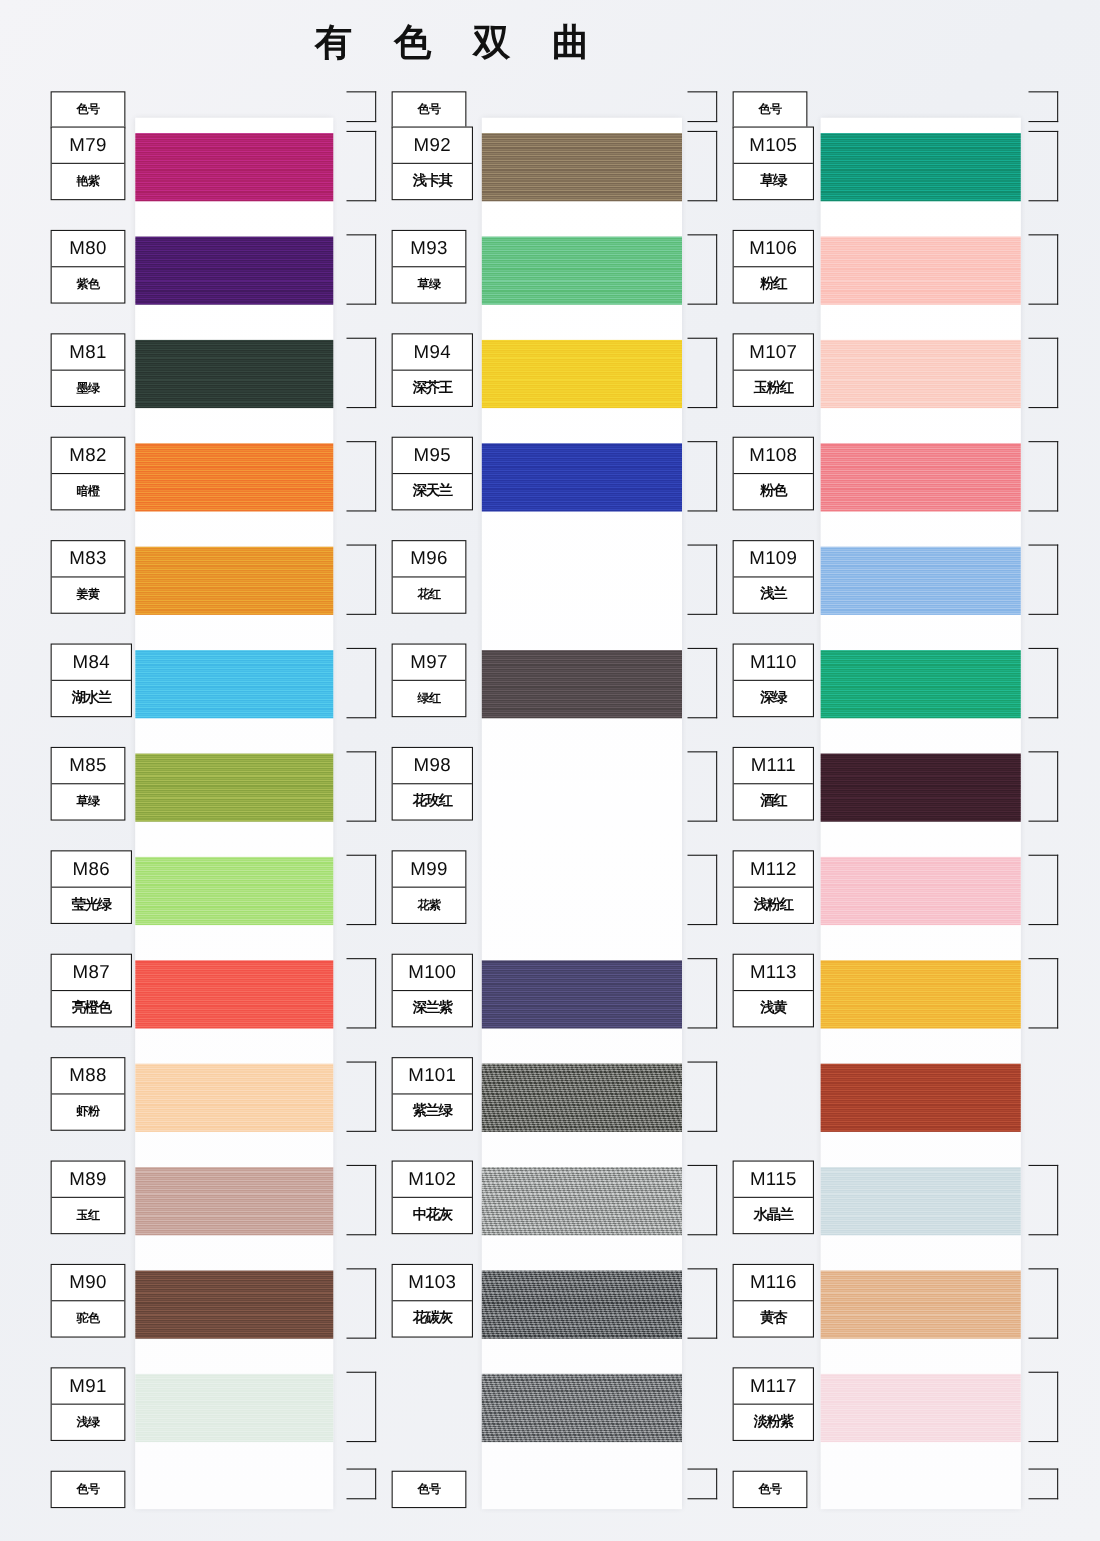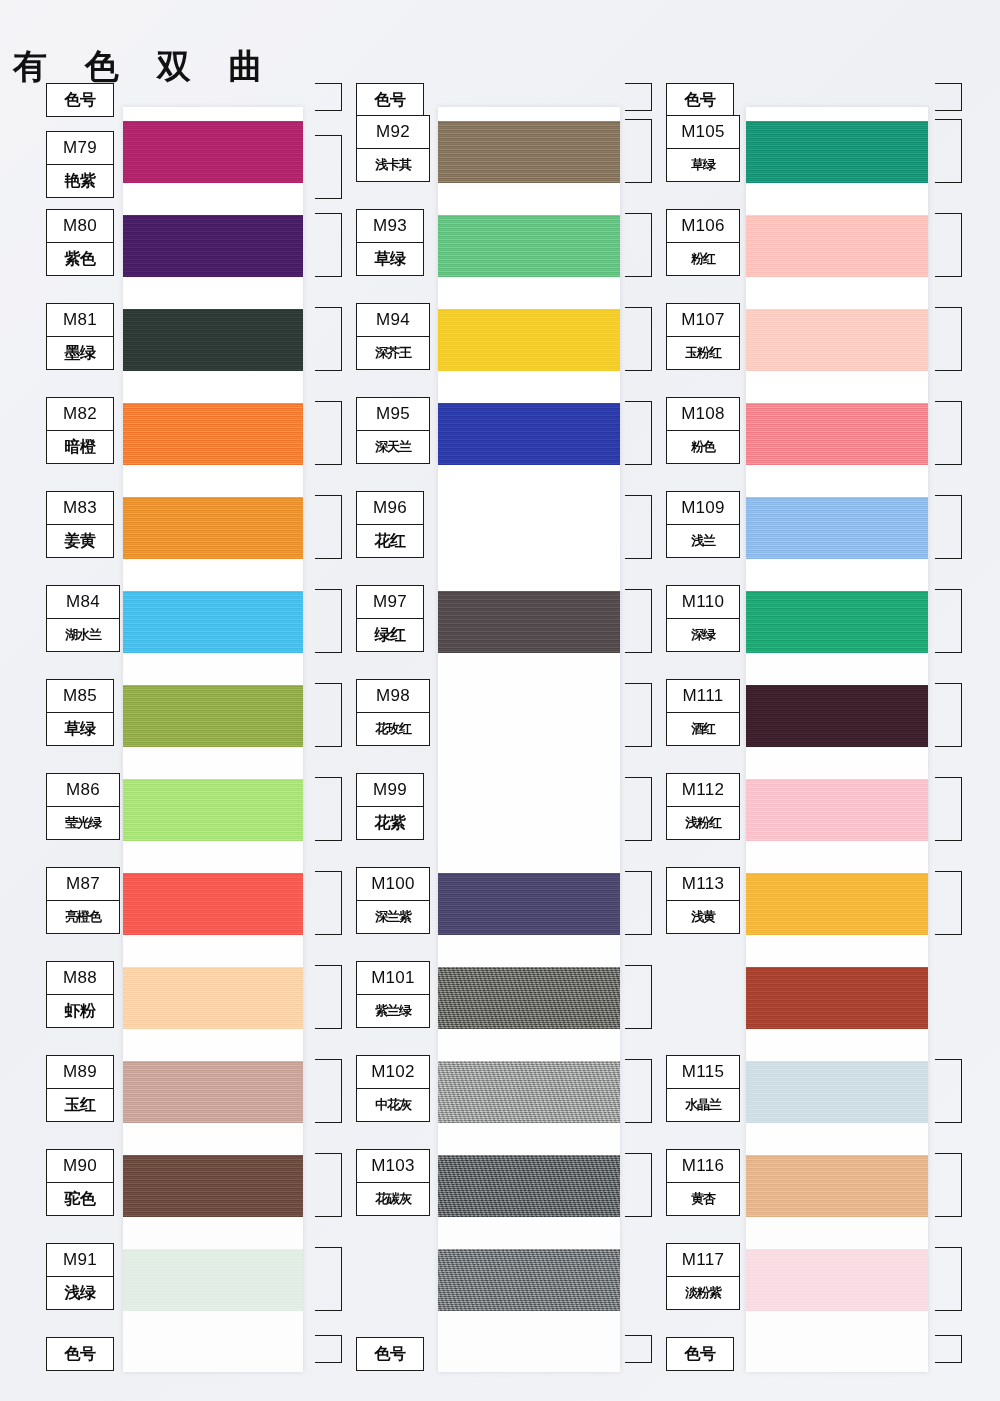--- a/index.html
+++ b/index.html
@@ -3,21 +3,22 @@
 <meta charset="utf-8">
 <style>
   html,body{margin:0;padding:0;}
   body{
     width:1000px;height:1401px;
     background:linear-gradient(135deg,#f4f4f7 0%,#eef0f4 40%,#f2f3f6 100%);
     font-family:"Liberation Sans","DejaVu Sans",sans-serif;
     overflow:hidden;position:relative;
   }
   #page-title{
-    position:absolute;top:44px;left:0;width:822px;
+    position:absolute;top:16px;left:0;width:822px;
+    text-align:center;
     font-family:"DejaVu Serif","Liberation Serif",serif;
     font-size:34px;font-weight:bold;color:#111;
     letter-spacing:13px;text-indent:13px;
   }
 
   .board{position:absolute;top:93px;left:0;width:1000px;height:1300px;}
 
   
   .column{position:absolute;top:0;width:310px;height:1285px;}
   .col0{left:38px;}
@@ -45,21 +46,21 @@
   .tab .cell{
     height:32px;line-height:32px;text-align:center;
     font-size:17px;color:#0d0d0d;
     border-bottom:1.4px solid #1b1b1b;
     white-space:nowrap;overflow:hidden;
   }
   .tab .cell:last-child{border-bottom:none;}
   .tab .code{font-family:"Liberation Sans",sans-serif;letter-spacing:.3px;}
   .tab .cname{
     font-family:"DejaVu Sans","Liberation Sans",sans-serif;
-    font-weight:bold;font-size:16px;letter-spacing:-0.5px;
+    font-weight:bold;font-size:11px;letter-spacing:-0.5px;
   }
   .tab.wide{width:74px;}
   .tab.wide .cname{font-size:13px;letter-spacing:-1.2px;}
   .tab.header .cell{font-weight:bold;font-family:"DejaVu Sans",sans-serif;}
 
   
   .notch{
     position:absolute;right:6px;top:8px;width:26px;height:62px;
     border:1.7px solid #1b1b1b;border-left:none;background:transparent;
   }
@@ -100,21 +101,21 @@
 <div class="board">
   <div class="column col0">
     <div class="card"></div>
   <div class="row" style="top: -14px;">
         <div class="tab header">
           <div class="cell cname">色号</div>
         </div>
         <div class="notch" style="top:4px;height:26px"></div>
       </div>
       <div class="swatch" style="top: 28px; background-color: rgb(179, 34, 112);"></div>
-      <div class="row" style="top: 34px;">
+      <div class="row" style="top: 18px;">
         <div class="tab">
           <div class="cell code">M79</div>
           <div class="cell cname">艳紫</div>
         </div>
         <div class="notch"></div>
       </div>
       <div class="swatch" style="top: 122px; background-color: rgb(74, 27, 107);"></div>
       <div class="row" style="top: 112px;">
         <div class="tab">
           <div class="cell code">M80</div>

